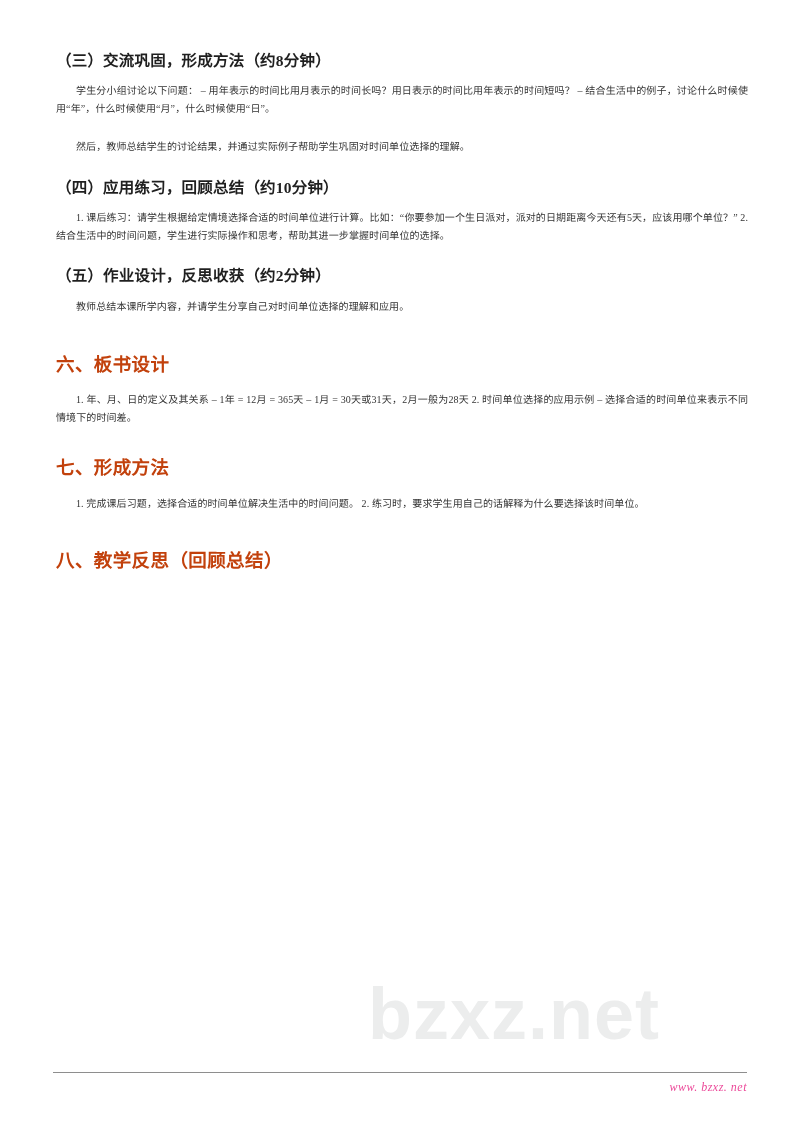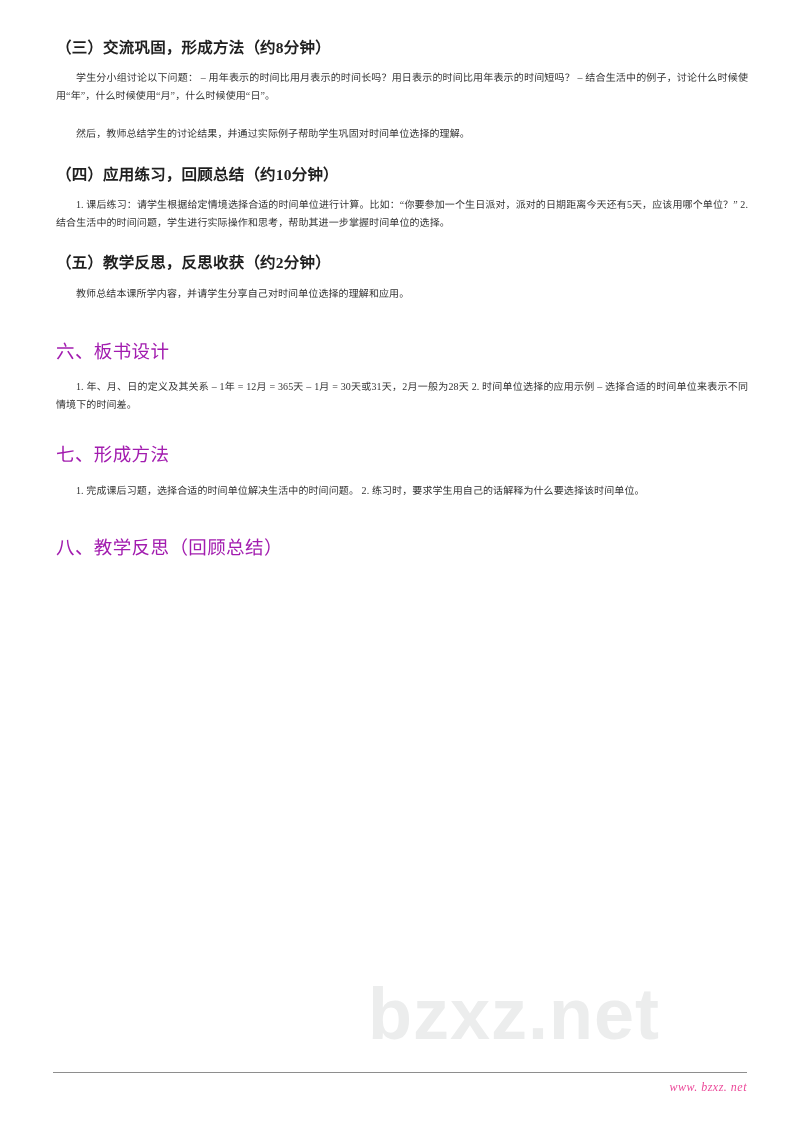--- a/index.html
+++ b/index.html
@@ -32,42 +32,42 @@
     line-height: 1;
     user-select: none;
     z-index: 0;
     white-space: nowrap;
   }
 
   
   .content {
     position: absolute;
     left: 56px;
-    top: 36px;
+    top: 49px;
     width: 692px;
     z-index: 2;
   }
 
   
   .sub-head {
     font-family: "Liberation Serif", "DejaVu Serif", serif;
     font-size: 15.5px;
     font-weight: bold;
     color: #1f1f1f;
     margin: 0 0 10px 0;
     line-height: 1.5;
     letter-spacing: 0.2px;
   }
 
   
   .major-head {
     font-family: "Liberation Serif", "DejaVu Serif", serif;
     font-size: 18.5px;
-    font-weight: normal;
-    color: #a21caf;
+    font-weight: bold;
+    color: #c2410c;
     margin: 0 0 12px 0;
     line-height: 1.5;
     letter-spacing: 0.4px;
   }
 
   
   .para {
     font-size: 10px;
     line-height: 1.78;
     color: #333333;
@@ -124,21 +124,21 @@
     <div class="gap-sm"></div>
 
     <div>
       <h3 class="sub-head">（四）应用练习，回顾总结（约10分钟）</h3>
       <p class="para">1. 课后练习：请学生根据给定情境选择合适的时间单位进行计算。比如：“你要参加一个生日派对，派对的日期距离今天还有5天，应该用哪个单位？” 2. 结合生活中的时间问题，学生进行实际操作和思考，帮助其进一步掌握时间单位的选择。</p>
     </div>
 
     <div class="gap-sm"></div>
 
     <div>
-      <h3 class="sub-head">（五）教学反思，反思收获（约2分钟）</h3>
+      <h3 class="sub-head">（五）作业设计，反思收获（约2分钟）</h3>
       <p class="para">教师总结本课所学内容，并请学生分享自己对时间单位选择的理解和应用。</p>
     </div>
 
     <div class="gap-lg"></div>
 
     <div>
       <h2 class="major-head">六、板书设计</h2>
       <p class="para">1. 年、月、日的定义及其关系 – 1年 = 12月 = 365天 – 1月 = 30天或31天，2月一般为28天 2. 时间单位选择的应用示例 – 选择合适的时间单位来表示不同情境下的时间差。</p>
     </div>
 

